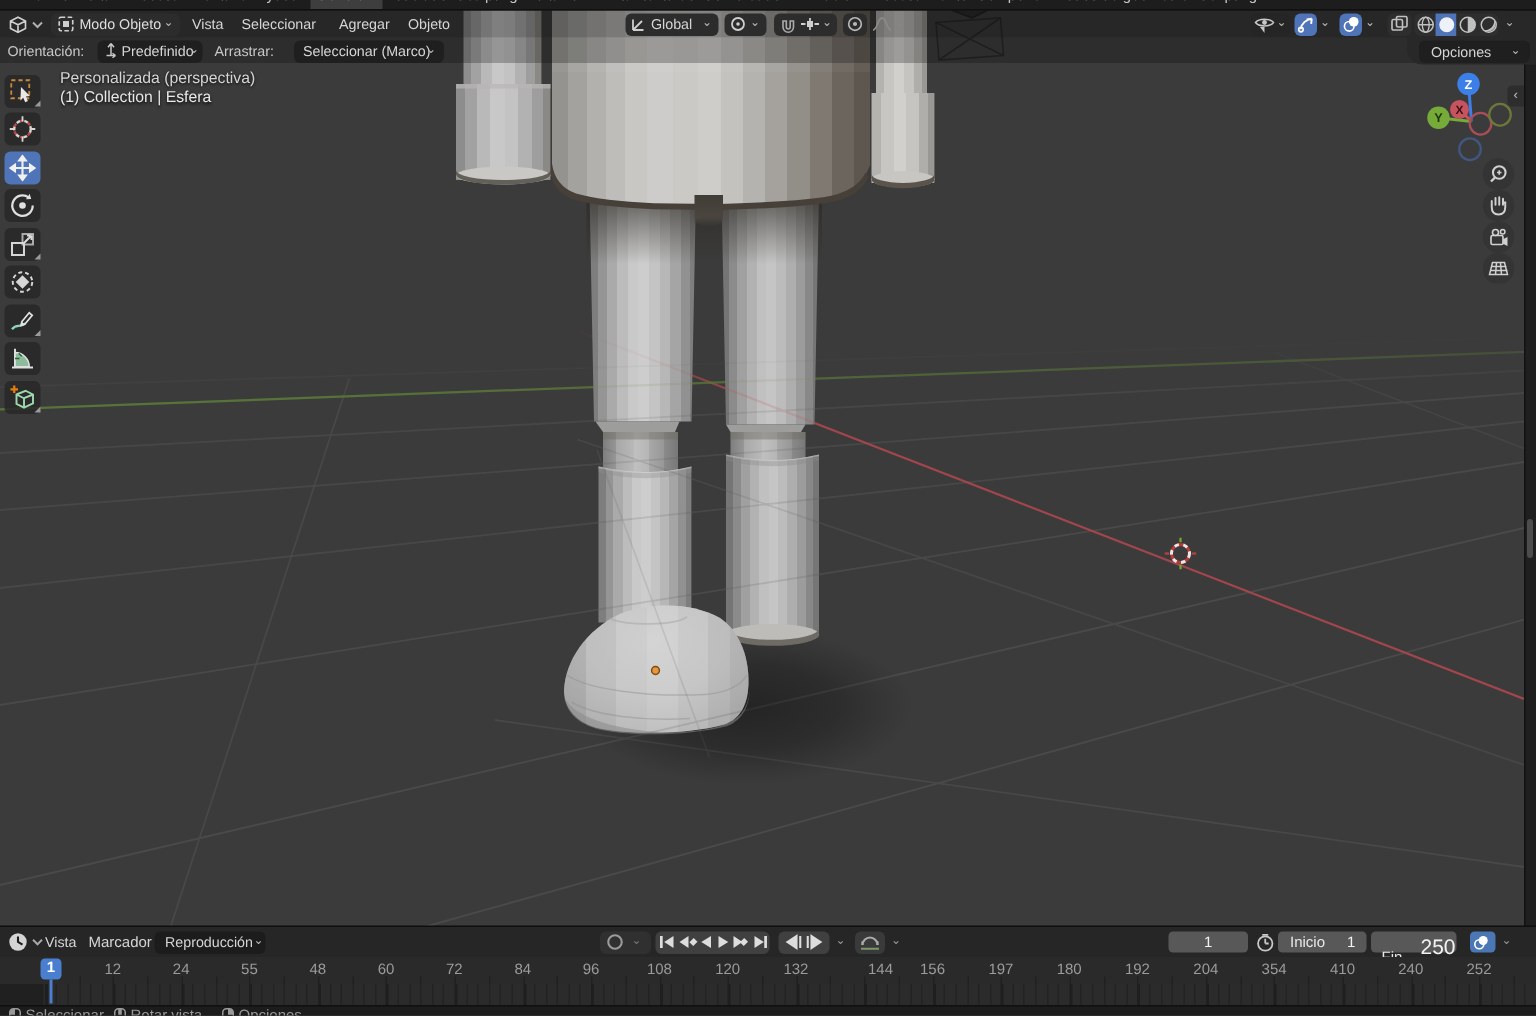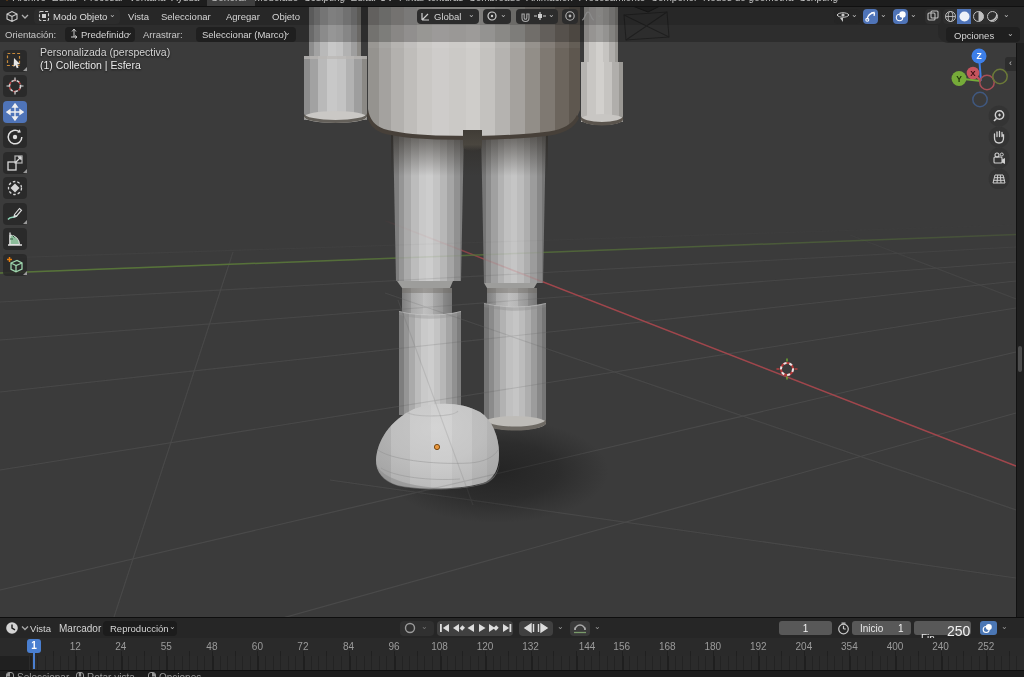--- a/index.html
+++ b/index.html
@@ -622,26 +622,26 @@
     <div class="rn" style="left:197.9px">48</div>
     <div class="rn" style="left:243.4px">60</div>
     <div class="rn" style="left:288.9px">72</div>
     <div class="rn" style="left:334.5px">84</div>
     <div class="rn" style="left:380.0px">96</div>
     <div class="rn" style="left:425.6px">108</div>
     <div class="rn" style="left:471.1px">120</div>
     <div class="rn" style="left:516.6px">132</div>
     <div class="rn" style="left:573px">144</div>
     <div class="rn" style="left:607.7px">156</div>
-    <div class="rn" style="left:653.3px">168</div>
+    <div class="rn" style="left:653.3px">197</div>
     <div class="rn" style="left:698.8px">180</div>
     <div class="rn" style="left:744.3px">192</div>
     <div class="rn" style="left:789.9px">204</div>
     <div class="rn" style="left:835.4px">354</div>
-    <div class="rn" style="left:881.0px">400</div>
+    <div class="rn" style="left:881.0px">410</div>
     <div class="rn" style="left:926.5px">240</div>
     <div class="rn" style="left:972.0px">252</div>
   <div class="tick" style="left:52.5px"></div>
     <div class="tick" style="left:75.2px"></div>
     <div class="tick" style="left:98.0px"></div>
     <div class="tick" style="left:120.8px"></div>
     <div class="tick" style="left:143.6px"></div>
     <div class="tick" style="left:166.3px"></div>
     <div class="tick" style="left:189.1px"></div>
     <div class="tick" style="left:211.9px"></div>

